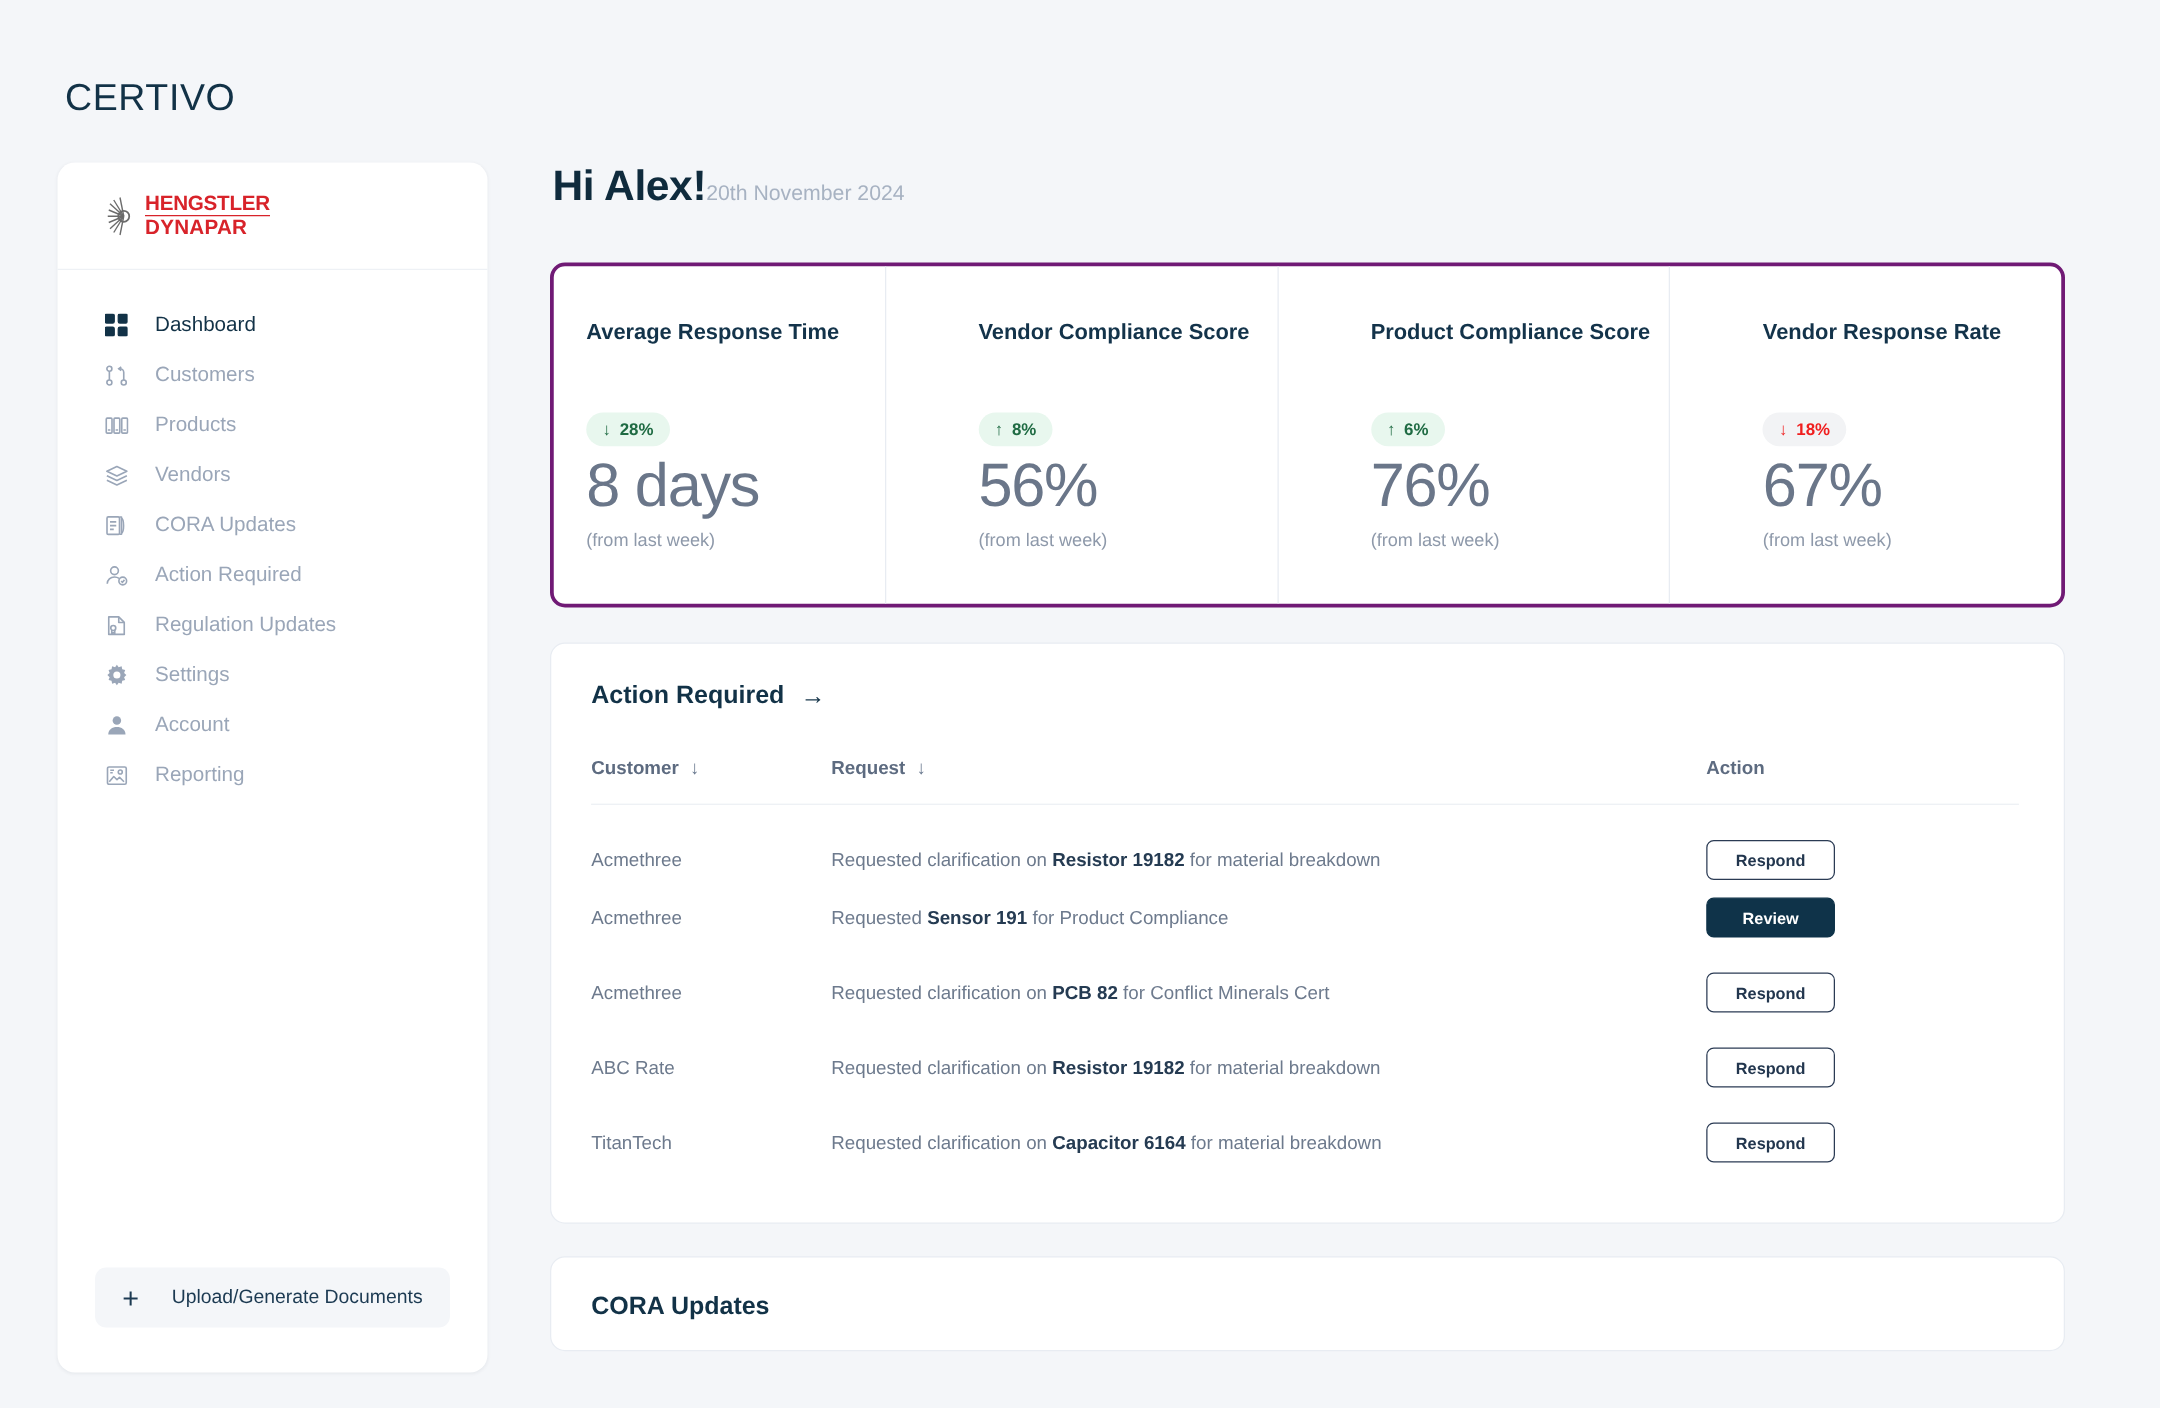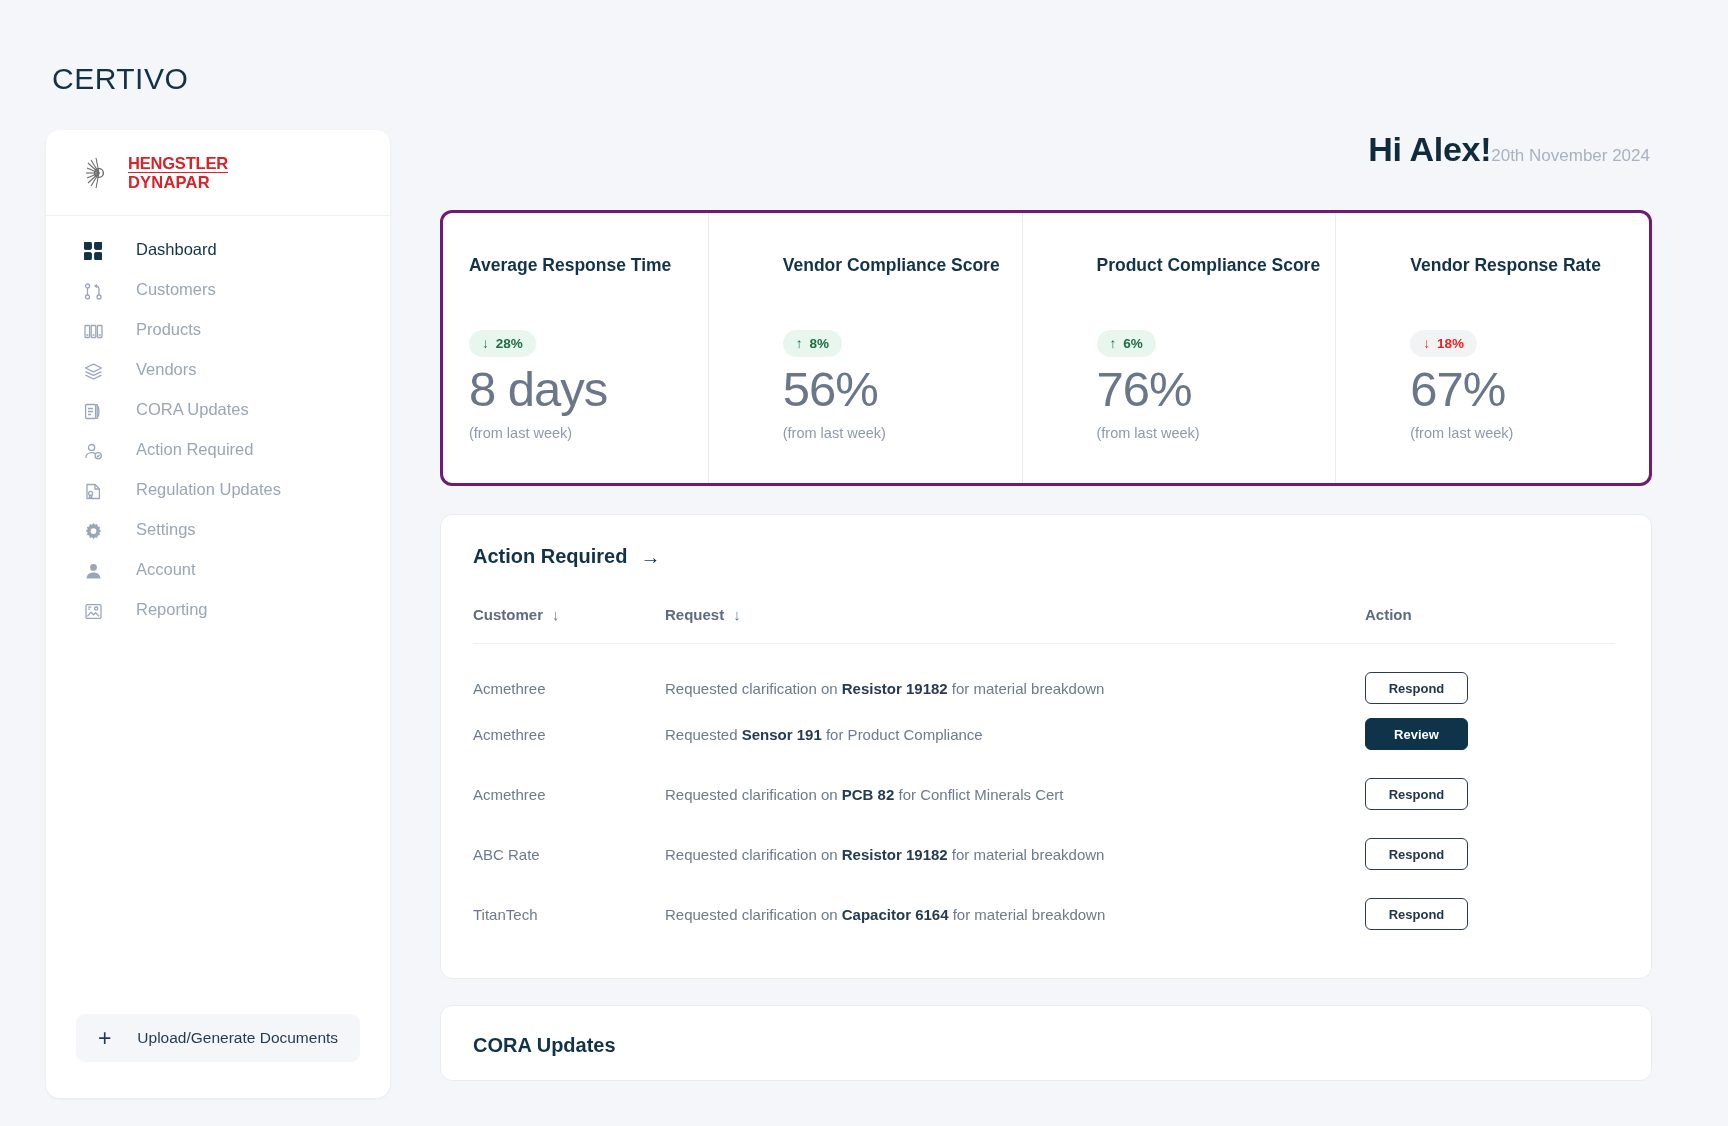--- a/index.html
+++ b/index.html
@@ -40,21 +40,21 @@
   .logo-box {
     height: 86px;
     border-bottom: 1px solid #eef1f5;
     display: flex;
     align-items: center;
     padding-left: 40px;
   }
   .logo {
     display: flex;
     align-items: center;
-    gap: 16px;
+    gap: 4px;
   }
   .logo-burst { width: 26px; height: 32px; flex: 0 0 auto; }
   .logo-words { display: flex; flex-direction: column; line-height: 1; }
   .logo-l1 {
     font-size: 16.5px;
     font-weight: bold;
     color: #d8232a;
     letter-spacing: -0.2px;
     font-family: "Liberation Sans", sans-serif;
     border-bottom: 1.5px solid #d8232a;
@@ -65,21 +65,22 @@
     font-weight: bold;
     color: #d8232a;
     letter-spacing: 0.2px;
     font-family: "Liberation Sans", sans-serif;
     margin-top: 1px;
   }
 
   .nav { padding-top: 24px; flex: 1 1 auto; }
   .nav-item {
     display: flex;
-    gap: 32px;
+    align-items: center;
+    gap: 20px;
     padding: 0 0 0 36px;
     height: 40px;
     color: #9aa6b8;
     font-size: 16.5px;
     cursor: pointer;
   }
   .nav-item .ico { width: 22px; height: 22px; display: flex; align-items: center; justify-content: center; flex: 0 0 22px; }
   .nav-item.active { color: #123247; font-weight: 400; }
   .nav-item.active .ico svg { stroke: #123247; fill: #123247; }
 
@@ -104,21 +105,21 @@
   
   .main {
     position: absolute;
     left: 440px;
     top: 130px;
     width: 1212px;
   }
   .greet-row {
     display: flex;
     align-items: baseline;
-    justify-content: flex-end;
+    justify-content: flex-start;
     padding: 0 2px 0 2px;
     height: 80px;
   }
   .greeting {
     font-size: 34px;
     font-weight: bold;
     color: #0f2b3d;
     letter-spacing: -0.3px;
   }
   .date {

